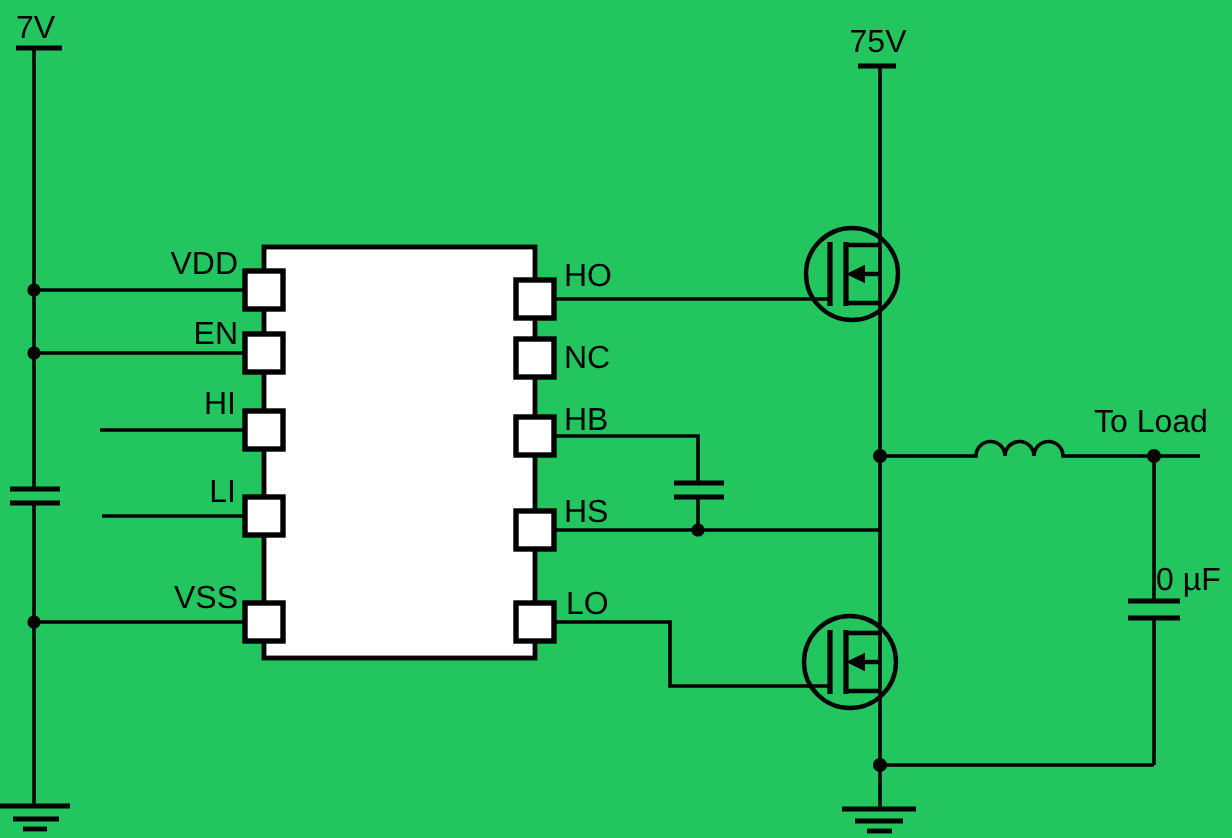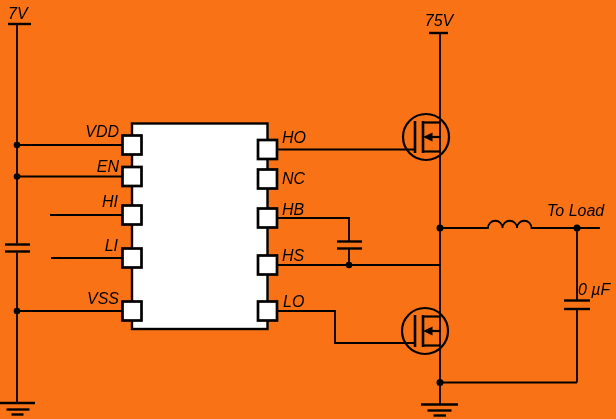--- a/index.html
+++ b/index.html
@@ -1,22 +1,21 @@
 <!DOCTYPE html>
 <html><head>
 <meta charset="utf-8">
 <style>
   html, body { margin: 0; padding: 0; background: #fff; }
   .stage {
     position: relative;
     width: 616px;
     height: 419px;
-    background: #f97316;
+    background: #22c55e;
     overflow: hidden;
-    font-style: italic;
   }
   svg { display: block; }
   text {
     font-family: "Liberation Sans", "DejaVu Sans", sans-serif;
     font-size: 16px;
     fill: #000000;
   }
 </style>
 </head>
 <body>

